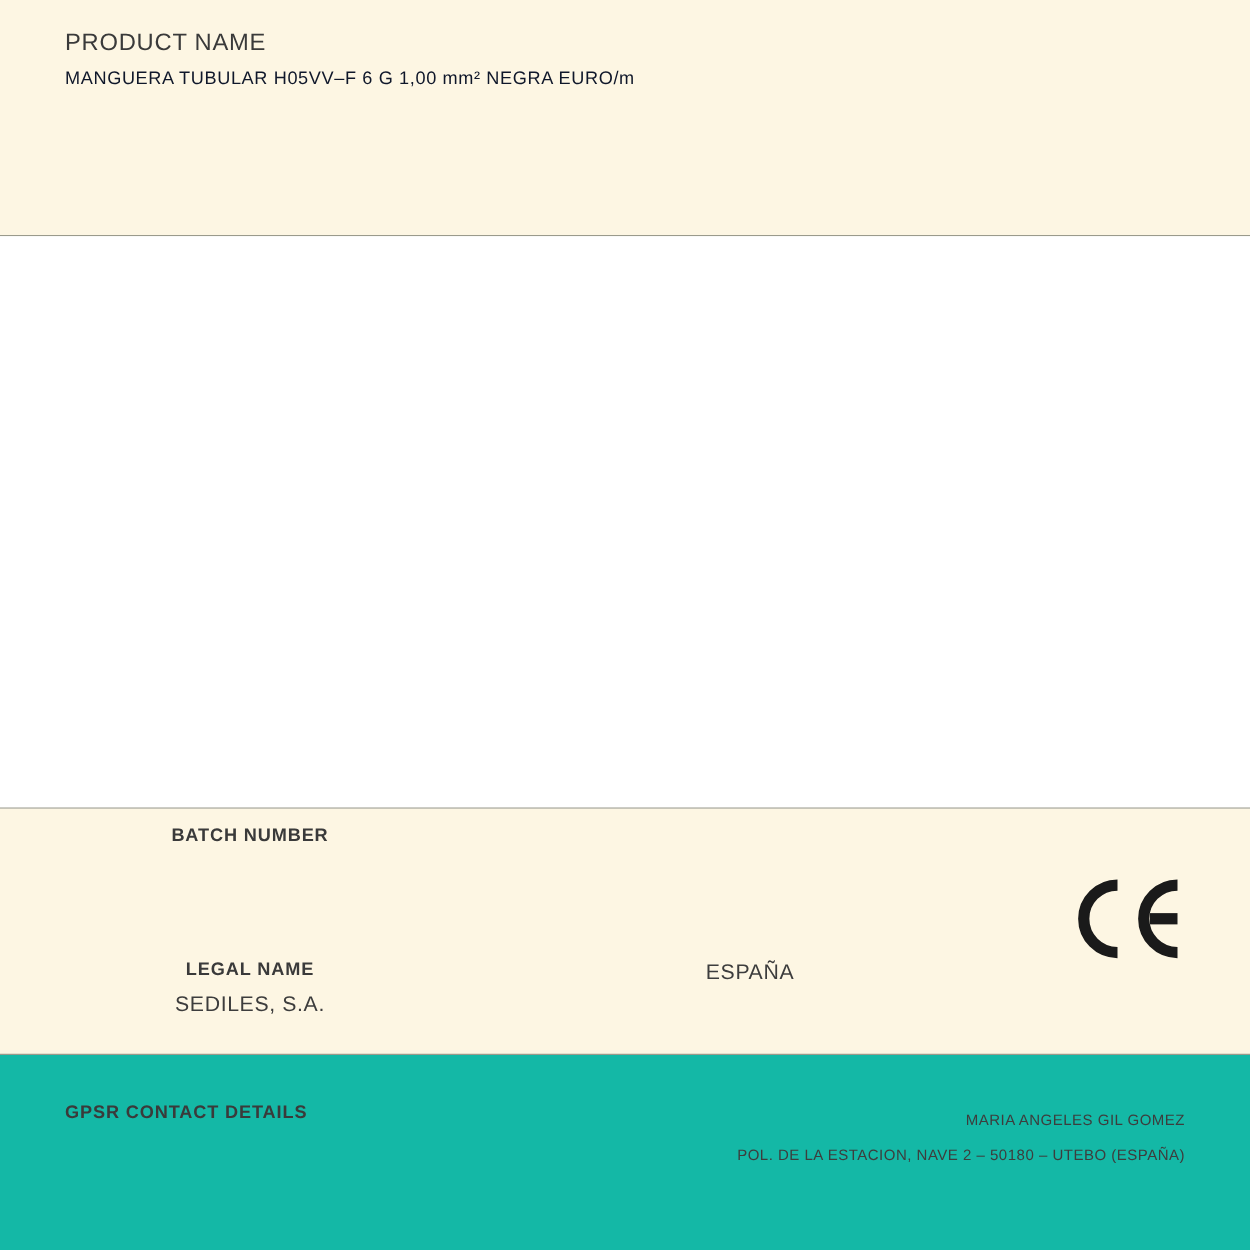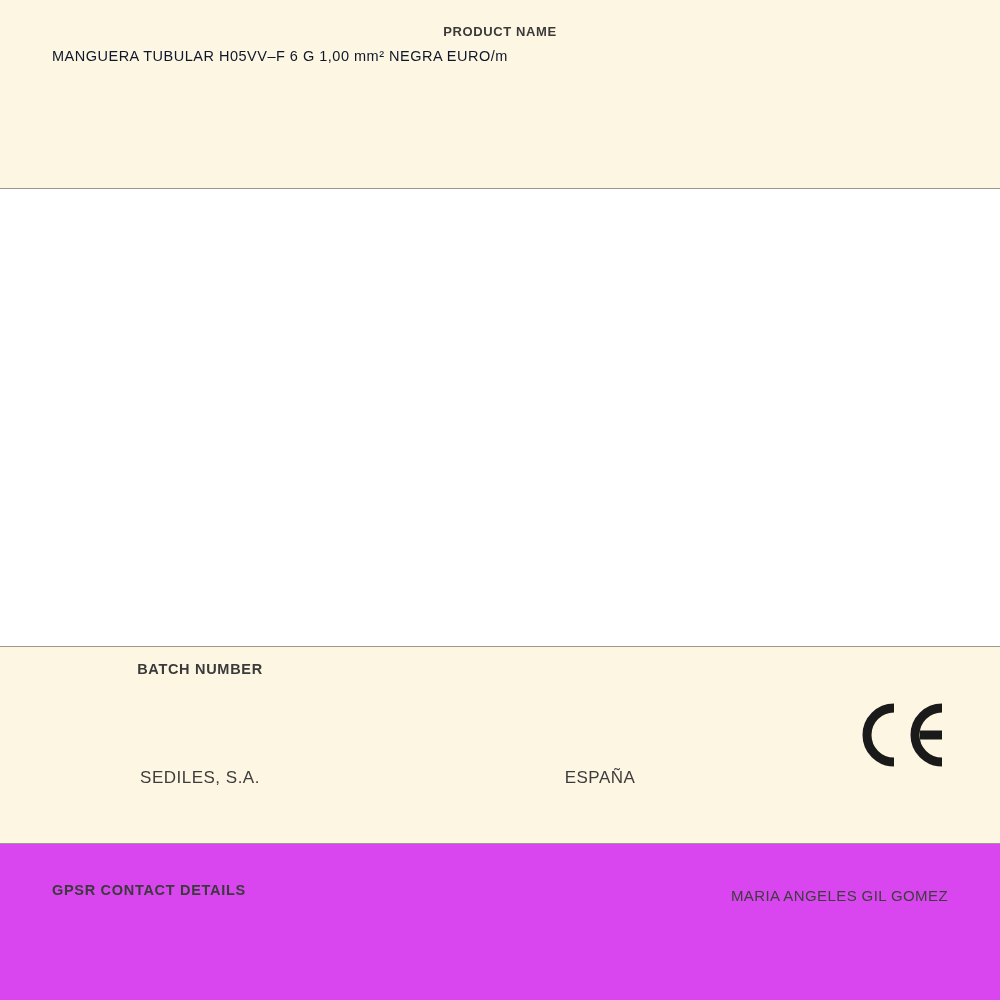--- a/index.html
+++ b/index.html
@@ -24,26 +24,25 @@
 
   
   .top-section {
     background: #fdf6e3;
     border-bottom: 1px solid #9a9a8c;
     padding: 24px 52px 22px 52px;
     box-sizing: border-box;
     height: 189px;
   }
   .field-label {
-    font-size: 13px;
-    font-weight: bold;
+    font-size: 19px;
+    font-weight: normal;
     letter-spacing: 0.6px;
     color: #3a3a3a;
     margin: 0 0 9px 0;
-    text-align: center;
   }
   .field-value {
     font-size: 14.5px;
     letter-spacing: 0.5px;
     color: #0f172a;
     margin: 0;
   }
   .field-block + .field-block {
     margin-top: 32px;
   }
@@ -92,38 +91,38 @@
   .ce-mark {
     position: absolute;
     right: 52px;
     top: 55px;
     width: 90px;
     height: 66px;
   }
 
   
   .footer-section {
-    background: #d946ef;
+    background: #14b8a6;
     height: 156px;
     box-sizing: border-box;
     padding: 38px 52px 0 52px;
     display: flex;
     justify-content: space-between;
     align-items: flex-start;
   }
   .gpsr-label {
     font-size: 14.5px;
     font-weight: bold;
     letter-spacing: 0.7px;
     color: #3a3a3a;
     white-space: nowrap;
   }
   .gpsr-lines {
     text-align: right;
-    font-size: 15px;
+    font-size: 12px;
     letter-spacing: 0.4px;
     color: #3d3d3d;
     line-height: 28px;
   }
   .gpsr-lines div {
     white-space: nowrap;
   }
 </style>
 </head>
 <body>
@@ -141,20 +140,21 @@
 
   <div class="info-section">
     <div class="info-grid row1">
       <div>
         <p class="cell-label">BATCH NUMBER</p>
         <p class="cell-value"></p>
       </div>
     </div>
     <div class="info-grid row2">
       <div>
+        <p class="cell-label">LEGAL NAME</p>
         <p class="cell-value">SEDILES, S.A.</p>
       </div>
       <div>
         <p class="cell-value">ESPAÑA</p>
       </div>
     </div>
 
     <svg class="ce-mark" viewBox="0 0 90 66">
 
       <path d="M38 33 A27 33 0 1 0 38 33 Z" fill="none"></path>
@@ -164,16 +164,17 @@
       <path d="M84 6 A27 27 0 1 0 84 60" fill="none" stroke="#1a1a1a" stroke-width="9"></path>
       <rect x="78" y="14" width="22" height="38" fill="#fdf6e3"></rect>
       <rect x="62" y="28.5" width="22" height="9" fill="#1a1a1a"></rect>
     </svg>
   </div>
 
   <div class="footer-section">
     <div class="gpsr-label">GPSR CONTACT DETAILS</div>
     <div class="gpsr-lines">
       <div>MARIA ANGELES GIL GOMEZ</div>
+      <div>POL. DE LA ESTACION, NAVE 2 – 50180 – UTEBO (ESPAÑA)</div>
     </div>
   </div>
 
 </div>
 
 </body></html>

